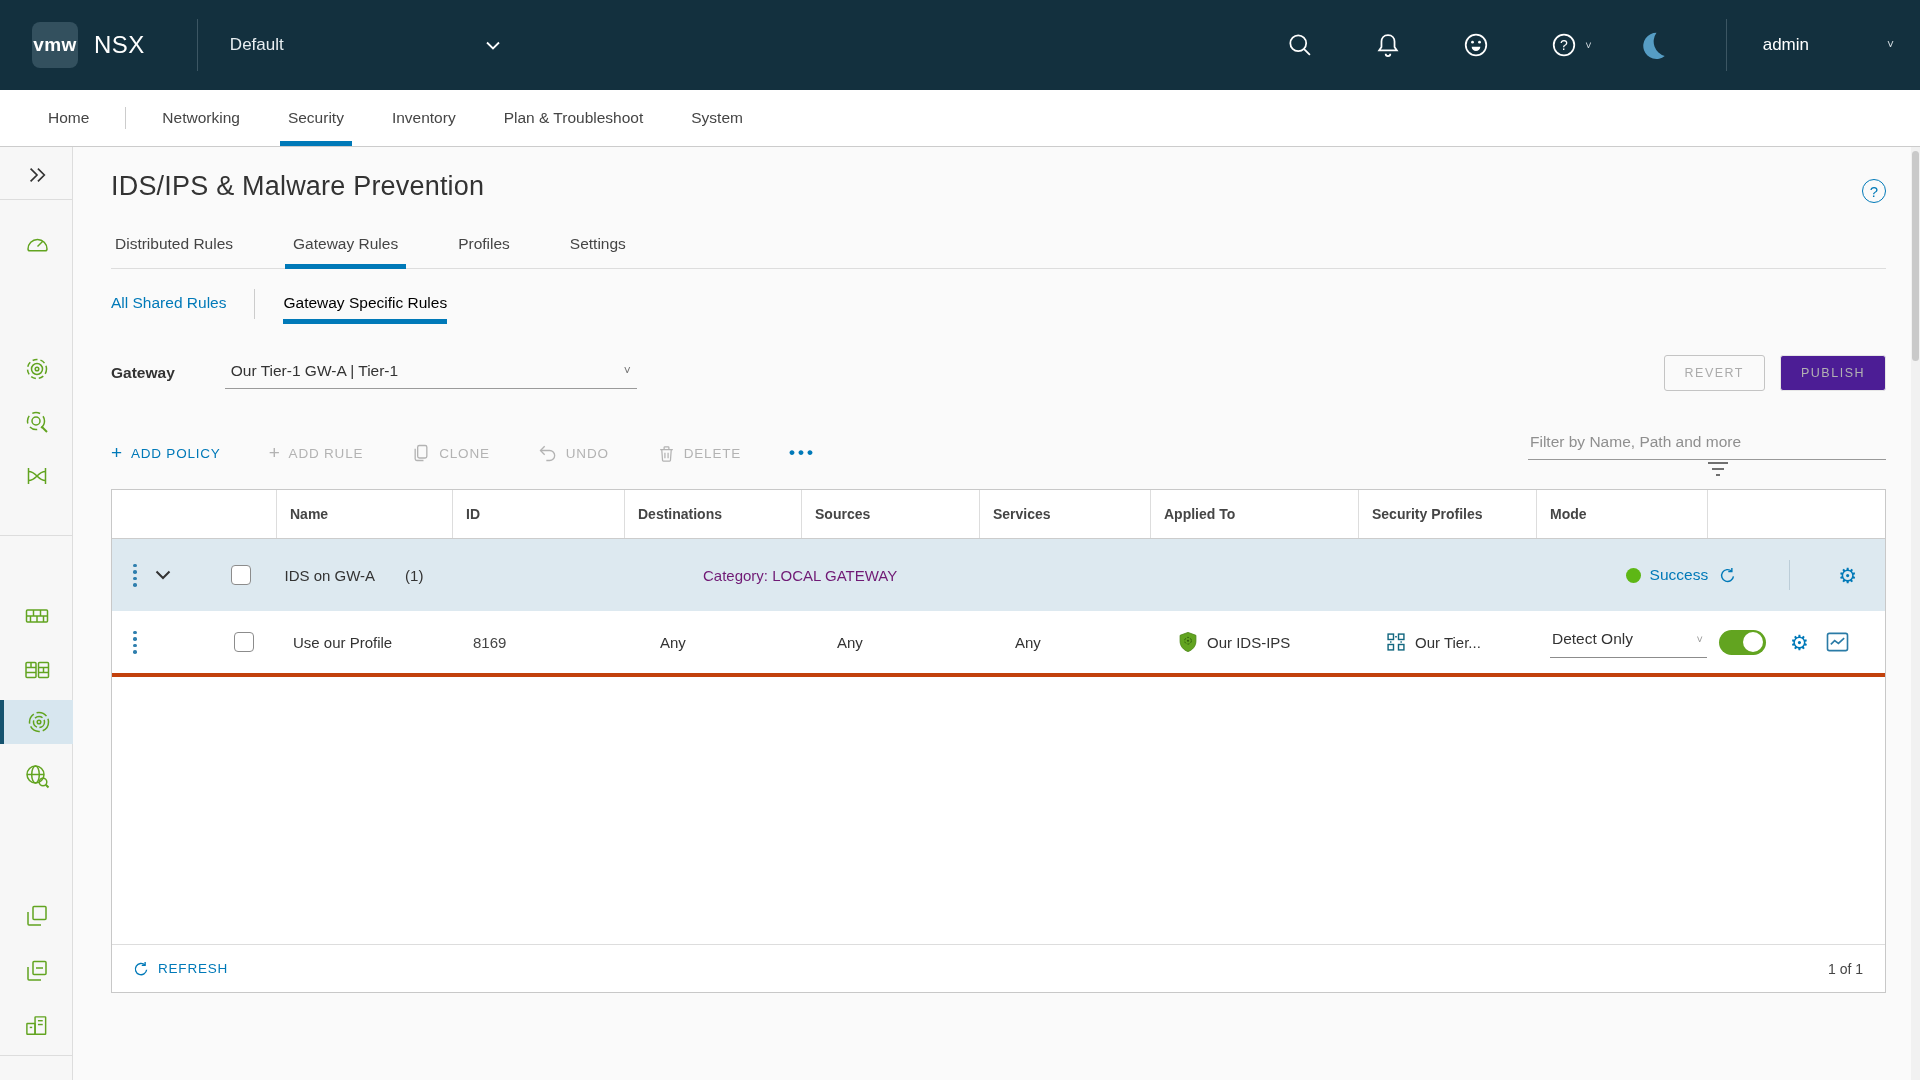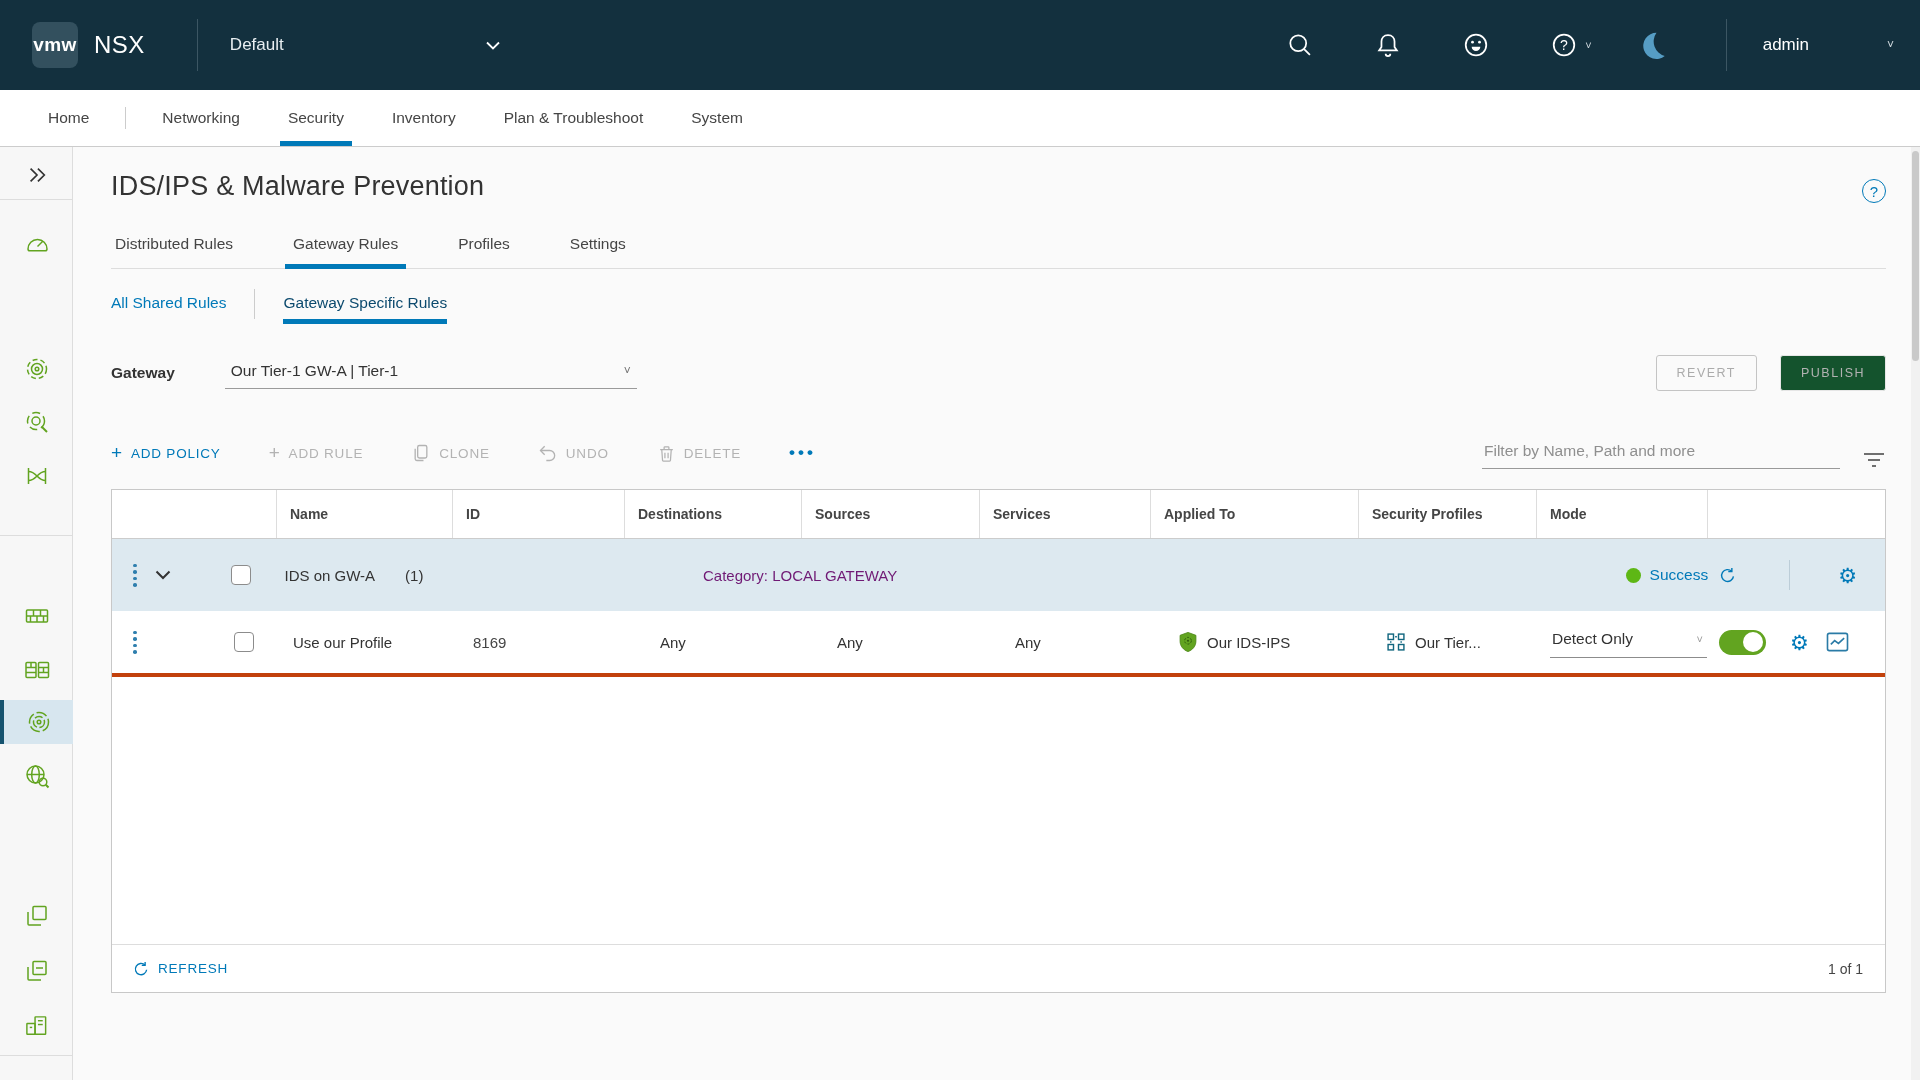--- a/index.html
+++ b/index.html
@@ -45,42 +45,42 @@
   .help-circle { width:24px; height:24px; border:1.6px solid #0079b8; border-radius:50%; color:#0079b8;
     display:flex; align-items:center; justify-content:center; font-size:15px; margin-top:8px; cursor:pointer; }
 
   .tabs { display:flex; margin-top:26px; border-bottom:1px solid #ddd; }
   .tab { font-size:15.5px; color:#454545; padding:6px 4px 15px 4px; margin-right:52px; position:relative; cursor:pointer; }
   .tab.active::after { content:""; position:absolute; left:-4px; right:-4px; bottom:-1px; height:5px; background:#0079b8; }
 
   .subtabs { display:flex; align-items:center; margin-top:20px; }
   .subtab { font-size:15.5px; padding-bottom:10px; position:relative; cursor:pointer; }
   .subtab.link { color:#0079b8; }
-  .subtab.active { color:#0c4a6e; }
+  .subtab.active { color:#000000; }
   .subtab.active::after { content:""; position:absolute; left:0; right:0; bottom:-2px; height:5px; background:#0079b8; }
   .subtab-divider { width:1px; height:30px; background:#ccc; margin:0 28px 8px 28px; }
 
   .gateway-row { display:flex; align-items:center; margin-top:26px; height:40px; }
   .gw-label { font-size:15.5px; font-weight:600; color:#333; }
   .gw-select { width:412px; margin-left:50px; border-bottom:1px solid #9a9a9a; display:flex; align-items:center;
     justify-content:space-between; padding:4px 6px 8px 6px; font-size:15.5px; color:#333; cursor:pointer; }
   .gw-chev { color:#737373; font-size:12px; }
   .publish-group { margin-left:auto; display:flex; }
   .btn { font-size:12.5px; letter-spacing:1.5px; padding:10px 20px; border-radius:3px; font-family:inherit; cursor:default; }
   .btn-revert { background:transparent; border:1px solid #c4c4c4; color:#ababab; }
-  .btn-publish { background:#14532d; border:1px solid #e6e6e6; color:#b2b2b2; margin-left:23px; }
+  .btn-publish { background:#4c1d95; border:1px solid #e6e6e6; color:#b2b2b2; margin-left:15px; }
 
   .toolbar { display:flex; align-items:center; margin-top:38px; height:44px; }
   .tool-btn { display:flex; align-items:center; font-size:13.5px; letter-spacing:.8px; margin-right:48px; cursor:pointer; white-space:nowrap; }
   .tool-btn .plus { font-size:19px; font-weight:400; margin-right:8px; }
   .tool-btn.enabled { color:#0079b8; }
   .tool-btn.disabled { color:#b3b3b3; }
   .tool-btn svg { margin-right:8px; }
   .more-dots { color:#0079b8; font-size:17px; font-weight:bold; letter-spacing:3px; cursor:pointer; }
-  .filter-wrap { margin-left:auto; display:flex; align-items:flex-end; }
+  .filter-wrap { margin-left:auto; display:flex; align-items:center;flex-direction:column; }
   .filter-input { border:none; border-bottom:1px solid #999; background:transparent; width:358px; font-size:15.5px;
     padding:4px 2px 8px 2px; color:#333; font-family:inherit; outline:none; }
   .filter-input::placeholder { color:#8f8f8f; }
   .filter-icon { margin-left:22px; cursor:pointer; }
 
   
   .rules-table { margin-top:14px; background:#fff; border:1px solid #c8c8c8; height:504px; position:relative; }
   .tgrid { display:grid; grid-template-columns:164px 176px 172px 177px 178px 171px 208px 178px 171px auto; }
   .thead { height:49px; border-bottom:1px solid #ccc; align-items:center; }
   .th { font-size:14px; font-weight:600; color:#454545; padding-left:13px; height:100%; display:flex; align-items:center; }

